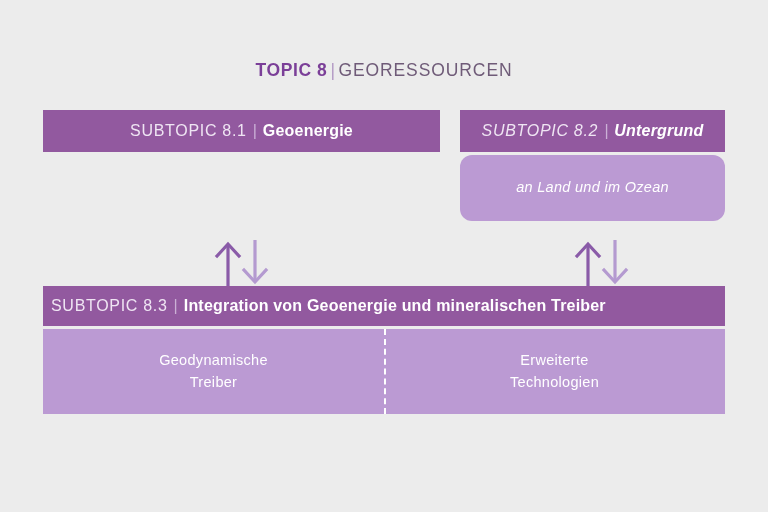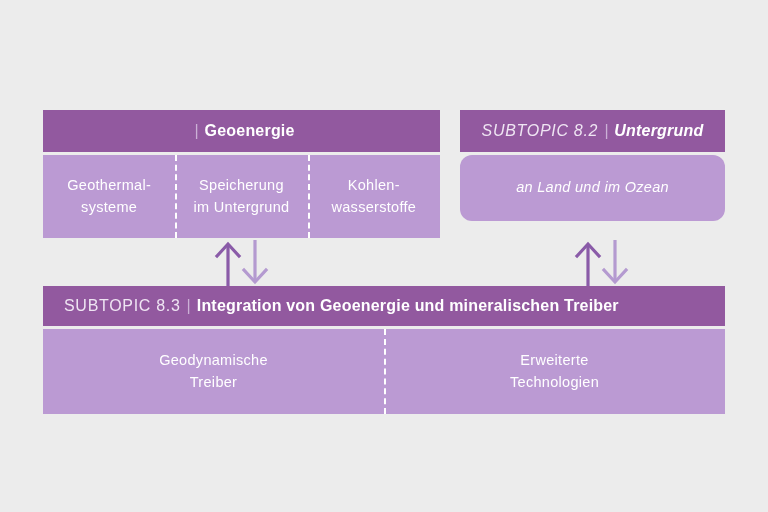--- a/index.html
+++ b/index.html
@@ -62,21 +62,21 @@
     width: 100%;
     background: #92599f;
     color: #ffffff;
     display: flex;
     align-items: center;
     box-sizing: border-box;
     white-space: nowrap;
     overflow: hidden;
   }
   .card-header.center { justify-content: center; }
-  .card-header.left   { justify-content: flex-start; padding-left: 21px; }
+  .card-header.left   { justify-content: flex-start; padding-left: 8px; }
 
   .hdr-label {
     font-weight: normal;
     font-size: 16px;
     letter-spacing: 0.7px;
     color: #efe5f3;
   }
   .hdr-sep {
     color: #cbb0d6;
     padding: 0 6px;
@@ -127,30 +127,29 @@
     width: 60px;
     height: 46px;
   }
   .arrow-pair svg { display: block; }
 </style>
 </head>
 <body>
 
 <div class="canvas">
 
+  <div class="main-title">
+    <span class="t-strong">TOPIC 8</span><span class="t-sep">|</span><span class="t-light">GEORESSOURCEN</span>
+  </div>
 
   <div class="card" style="left:43px; top:110px; width:397px; height:128px;">
     <div class="card-header center" style="height:42px;">
+      <span class="hdr-label">SUBTOPIC 8.1</span>
       <span class="hdr-sep">|</span>
       <span class="hdr-strong">Geoenergie</span>
-    </div>
-    <div class="card-body" style="top:45px; height:83px;">
-      <div class="cell">Geothermal-<br>systeme</div>
-      <div class="cell">Speicherung<br>im Untergrund</div>
-      <div class="cell">Kohlen-<br>wasserstoffe</div>
     </div>
   </div>
 
   <div class="card" style="left:460px; top:110px; width:265px; height:128px;font-style:italic;">
     <div class="card-header center" style="height:42px;">
       <span class="hdr-label">SUBTOPIC 8.2</span>
       <span class="hdr-sep">|</span>
       <span class="hdr-strong">Untergrund</span>
     </div>
     <div class="card-body" style="top:45px; height:66px;border-radius:12px;">

